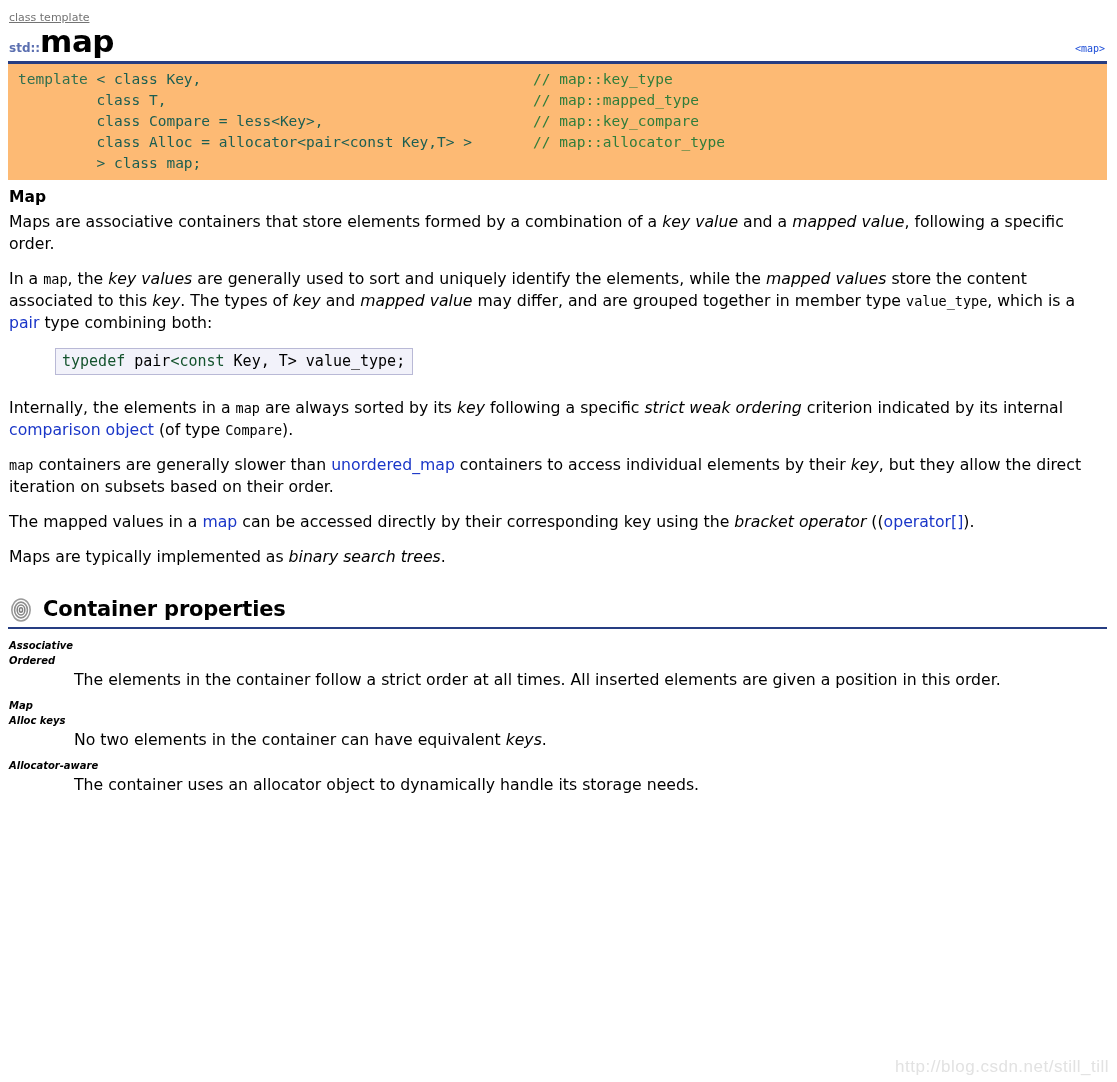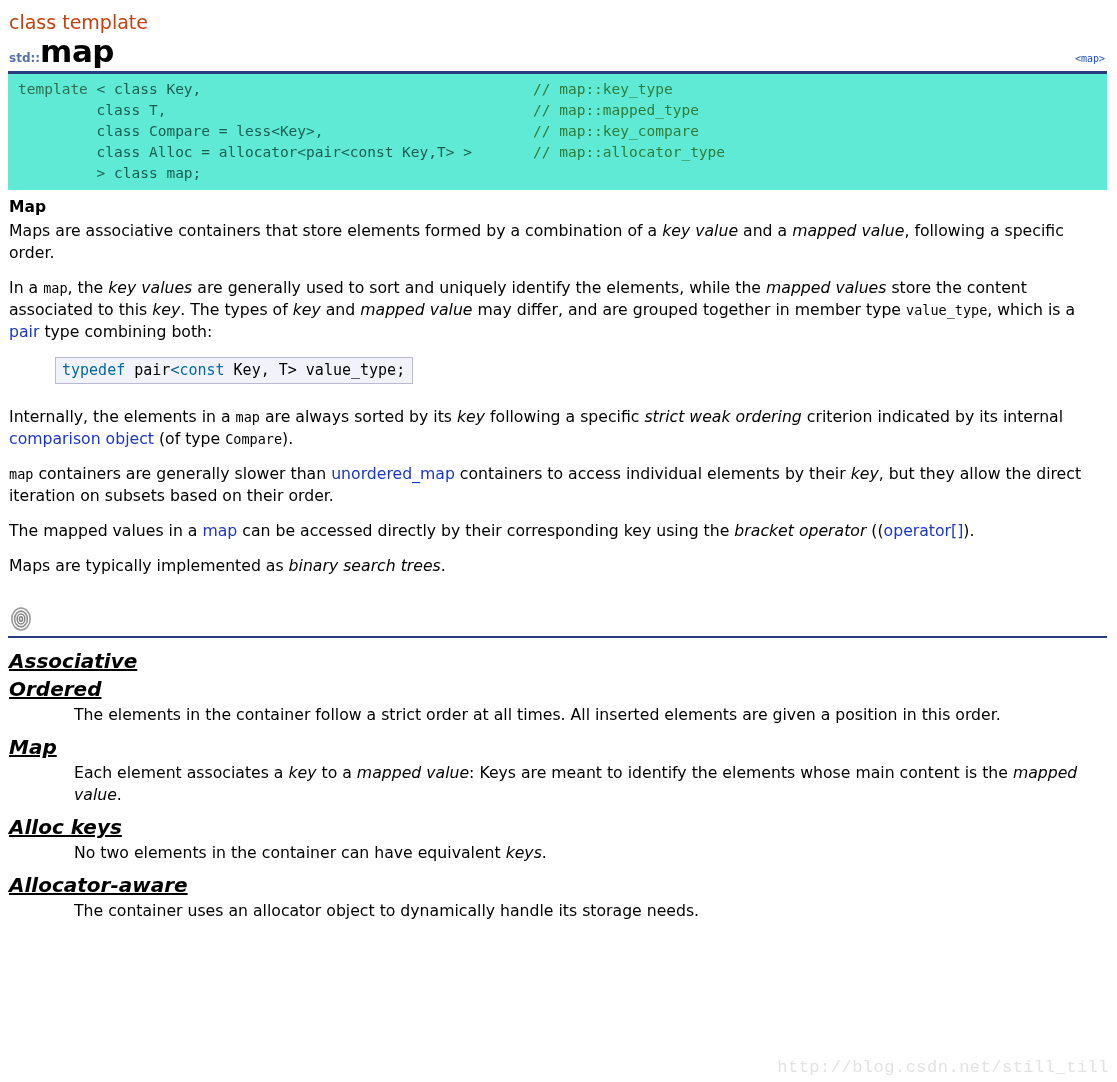--- a/index.html
+++ b/index.html
@@ -17,24 +17,25 @@
     overflow: hidden;
   }
   .page {
     padding: 8px 10px 0 8px;
     box-sizing: border-box;
     width: 1117px;
   }
 
   
   .kicker {
-    font-size: 19px;
-    color: #c2410c;
+    font-size: 11px;
+    color: #737373;
     line-height: 1.2;
     margin: 3px 0 2px 1px;
+    text-decoration: underline;
   }
   .title-row {
     display: flex;
     align-items: flex-end;
     justify-content: space-between;
   }
   .title {
     margin: 0 0 1px 1px;
     line-height: 1;
     white-space: nowrap;
@@ -61,21 +62,21 @@
     white-space: nowrap;
   }
   .rule {
     height: 3px;
     background: #263d82;
     margin: 3px 0 0 0;
   }
 
   
   .synopsis {
-    background: #5eead4;
+    background: #fdba74;
     font-family: "DejaVu Sans Mono", monospace;
     font-size: 14.5px;
     line-height: 21px;
     padding: 5px 0 6px 10px;
     white-space: pre;
     color: #1b5e52;
   }
   .synopsis .kw      { color: #2f6f4f; }
   .synopsis .comment { color: #2f7d3a; }
   .syn-line { display: block; }
@@ -113,21 +114,21 @@
     display: inline-block;
     background: #f2f2fa;
     border: 1px solid #b9b9d6;
     font-family: "DejaVu Sans Mono", monospace;
     font-size: 15px;
     padding: 2px 7px 3px 6px;
     line-height: 20px;
     color: #000;
     white-space: pre;
   }
-  .typedef-box .kw { color: #0369a1; margin-top: 37px; }
+  .typedef-box .kw { color: #14532d; margin-top: 37px; }
 
   
   .props-head {
     display: flex;
     align-items: center;
     margin: 30px 0 0 2px;
   }
   .spiral-icon {
     width: 22px;
     height: 24px;
@@ -144,37 +145,36 @@
   .props-rule {
     height: 2px;
     background: #263d82;
     margin: 5px 0 10px 0;
   }
 
   dl.props { margin: 0; }
   dt.prop-term {
     font-weight: bold;
     font-style: italic;
-    font-size: 20px;
+    font-size: 10px;
     margin: 0 0 2px 1px;
     line-height: 1.3;
-    text-decoration: underline;
   }
   dd.prop-desc {
     margin: 0 0 8px 66px;
     line-height: 22px;
     font-size: 15.7px;
   }
 
   
   .watermark {
     position: absolute;
     right: 8px;
     bottom: 5px;
-    font-family: Liberation Mono, monospace;
+    font-family: Liberation Sans, sans-serif;
     font-size: 17px;
     color: #e2e2e2;
     letter-spacing: 0.5px;
     white-space: nowrap;
     user-select: none;
   }
 </style>
 </head>
 <body>
 
@@ -209,32 +209,32 @@
 
   <p class="para spaced"><span>Maps are typically implemented as </span><i>binary search trees</i><span>.</span></p>
 
   <div class="props-head">
     <svg class="spiral-icon" viewBox="0 0 24 26">
       <ellipse cx="12" cy="13" rx="10" ry="12" fill="none" stroke="#9a9a9a" stroke-width="1.7"></ellipse>
       <ellipse cx="12" cy="13" rx="7" ry="8.6" fill="none" stroke="#8d8d8d" stroke-width="1.7"></ellipse>
       <ellipse cx="12" cy="13" rx="4.2" ry="5.4" fill="none" stroke="#858585" stroke-width="1.7"></ellipse>
       <ellipse cx="12" cy="13" rx="1.7" ry="2.4" fill="none" stroke="#7d7d7d" stroke-width="1.6"></ellipse>
     </svg>
+    <span class="props-title">Container properties</span>
   </div>
   <div class="props-rule"></div>
 
   <dl class="props">
 
     <dt class="prop-term">Associative</dt>
 
     <dt class="prop-term">Ordered</dt>
     <dd class="prop-desc"><span>The elements in the container follow a strict order at all times. All inserted elements are given a position in this order.</span></dd>
 
     <dt class="prop-term">Map</dt>
-    <dd class="prop-desc"><span>Each element associates a </span><i>key</i><span> to a </span><i>mapped value</i><span>: Keys are meant to identify the elements whose main content is the </span><i>mapped value</i><span>.</span></dd>
 
     <dt class="prop-term">Alloc keys</dt>
     <dd class="prop-desc"><span>No two elements in the container can have equivalent </span><i>keys</i><span>.</span></dd>
 
     <dt class="prop-term">Allocator-aware</dt>
     <dd class="prop-desc"><span>The container uses an allocator object to dynamically handle its storage needs.</span></dd>
 
   </dl>
 </div>
 

